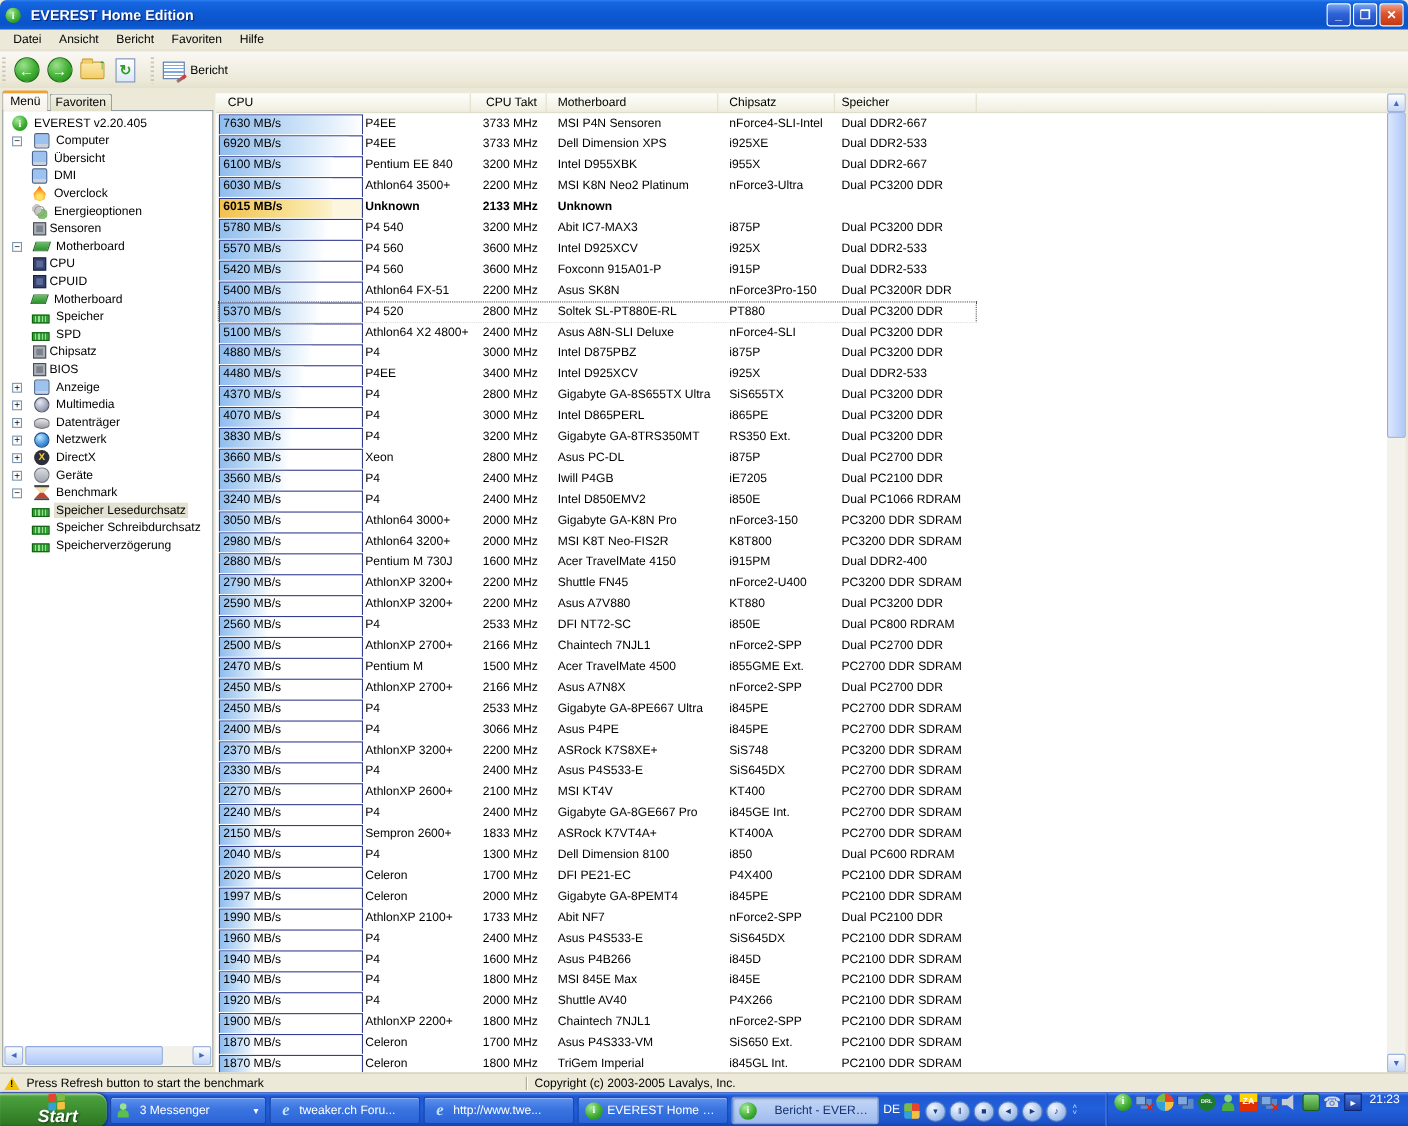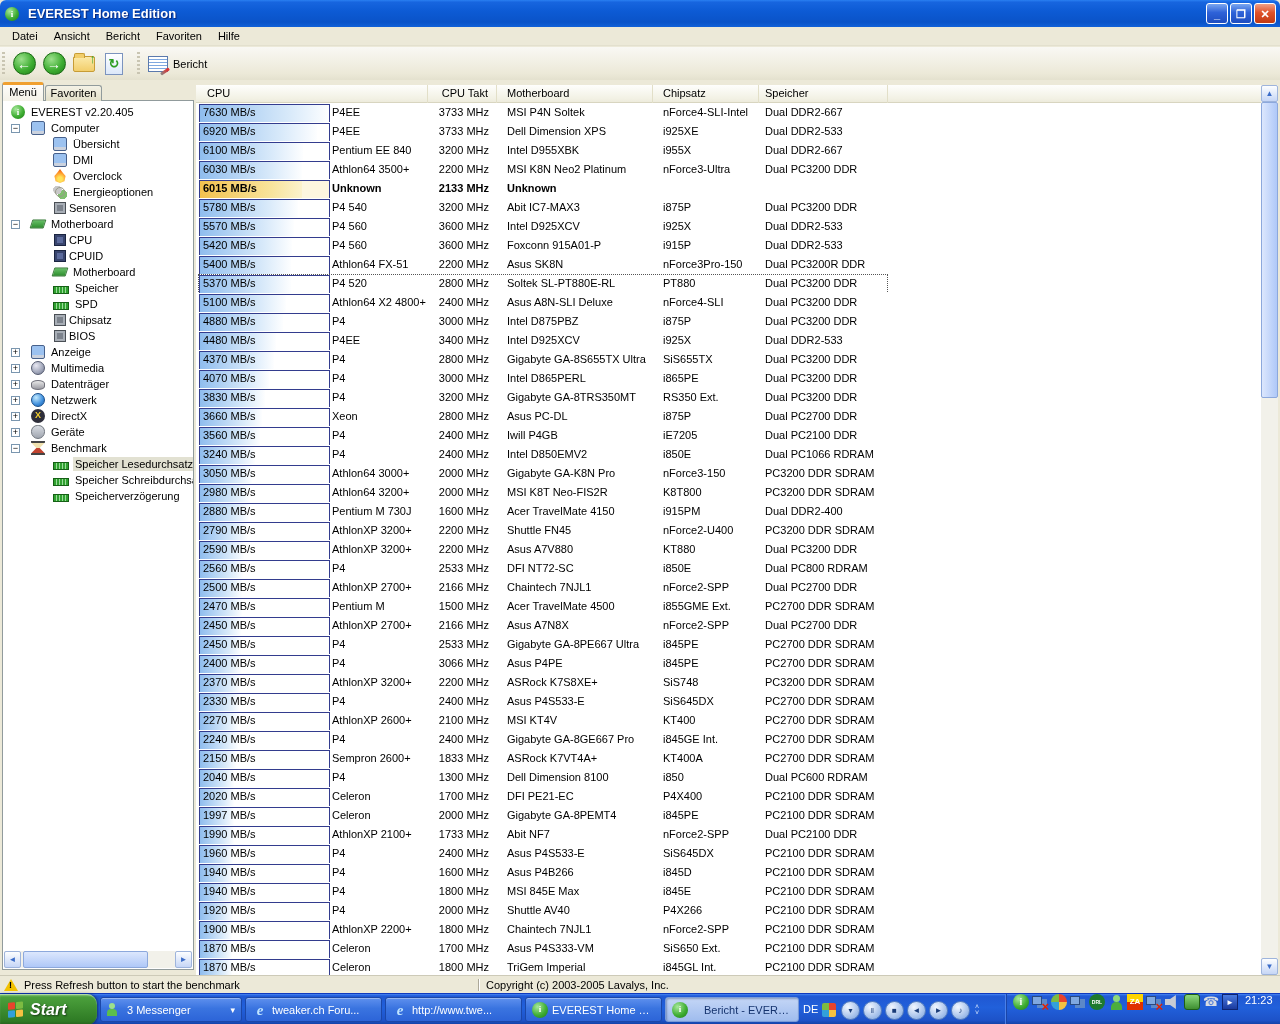--- a/index.html
+++ b/index.html
@@ -55,21 +55,21 @@
   #tab-favoriten { left:45px; top:85px; width:57px; height:16px; background:linear-gradient(#F4F2E6,#E2DFC9);
     border-radius:3px 3px 0 0; line-height:15px; z-index:2; }
 
   
   #treebox { position:absolute; left:2px; top:100px; width:192px; height:870px; background:#fff;
     border:1px solid #919B9C; overflow:hidden; z-index:1; }
   #tree { position:absolute; left:0; top:3px; right:0; }
   .tree-row { height:16px; display:flex; align-items:center; white-space:nowrap; }
   .tree-row.d0 { padding-left:8px; }
   .tree-row.d1 { padding-left:8px; }
-  .tree-row.d2 { padding-left:50px; }
+  .tree-row.d2 { padding-left:26px; }
   .expander { width:9px; height:9px; border:1px solid #7A96AF; background:#fff; color:#000;
     font-size:9px; line-height:7px; text-align:center; margin-right:11px; flex:0 0 auto; }
   .ticon { display:inline-block; width:14px; height:14px; margin-right:4px; flex:0 0 auto; position:relative; }
   .tlabel { padding:1px 2px; }
   .tlabel.sel { background:#E2E1D2; }
 
   
   .ic-everest { border-radius:50%; background:radial-gradient(circle at 35% 30%, #A8E89C, #3FAE33 55%, #1C7A16);
     color:#fff; font-weight:bold; font-size:9px; text-align:center; line-height:14px; }
   .ic-everest::after { content:'i'; font-family:"Liberation Serif", serif; }
@@ -149,21 +149,21 @@
     border-left:1px solid #ACA899; border-right:1px solid #fff; }
   #status-copyright { position:absolute; left:486px; }
 
   
   #taskbar { position:absolute; left:0; top:993px; width:1280px; height:31px;
     background:linear-gradient(#4B86EE 0%, #2663E0 5%, #2058D2 9%, #2160DB 45%, #1D52C8 88%, #1443A8 100%);
     border-top:1px solid #0F3ABF; }
   #startbtn { position:absolute; left:0; top:0; width:97px; height:31px; border-radius:0 10px 10px 0;
     background:linear-gradient(#8CC87A 0%, #4BA03C 10%, #3E8F31 45%, #2E7A24 88%, #255F1D 100%);
     box-shadow:inset 0 1px 1px rgba(255,255,255,.4), 1px 0 3px rgba(0,0,20,.5);
-    display:flex; align-items:center; gap:5px; padding-left:8px; }
+    display:flex; align-items:center; gap:5px; padding-left:8px;flex-direction:column; }
   #start-label { color:#fff; font-weight:bold; font-style:italic; font-size:16px; text-shadow:1px 1px 2px rgba(0,0,0,.6); }
   .winflag { position:relative; width:17px; height:16px; transform:skewY(-5deg); }
   .winflag i { position:absolute; width:7px; height:7px; border-radius:1px; }
   .winflag i:nth-child(1){ left:0; top:0; background:#E8442C; }
   .winflag i:nth-child(2){ left:8px; top:0; background:#7DBB42; }
   .winflag i:nth-child(3){ left:0; top:8px; background:#33A0DA; }
   .winflag i:nth-child(4){ left:8px; top:8px; background:#F5C142; }
 
   #taskbuttons { position:absolute; left:100px; top:3px; display:flex; gap:3px; }
   .tbtn { height:25px; border-radius:3px; display:flex; align-items:center; gap:4px; padding:0 6px;
@@ -401,21 +401,21 @@
         <span class="hc h-sp">Speicher</span>
       </div>
     <div id="lvbody">
         <div class="lv-row">
           <span class="bar">
             <span class="bar-fill" style="width: 100%;"></span>
             <span class="bar-text">7630 MB/s</span>
           </span>
           <span class="c c-cpu">P4EE</span>
           <span class="c c-takt">3733 MHz</span>
-          <span class="c c-mb">MSI P4N Soltek</span>
+          <span class="c c-mb">MSI P4N Sensoren</span>
           <span class="c c-chip">nForce4-SLI-Intel</span>
           <span class="c c-sp">Dual DDR2-667</span>
         </div>
         <div class="lv-row">
           <span class="bar">
             <span class="bar-fill" style="width: 90.7%;"></span>
             <span class="bar-text">6920 MB/s</span>
           </span>
           <span class="c c-cpu">P4EE</span>
           <span class="c c-takt">3733 MHz</span>

